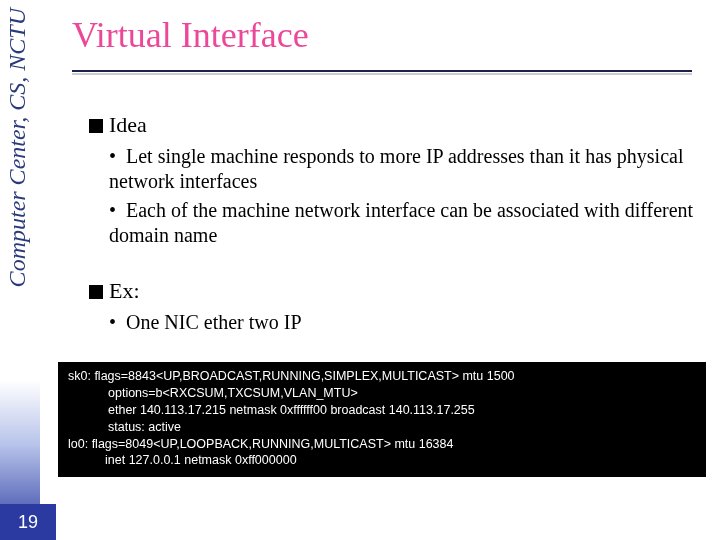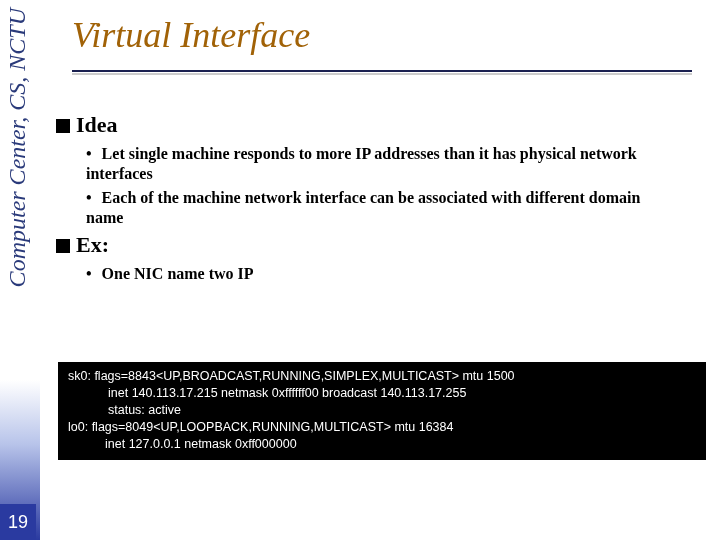--- a/index.html
+++ b/index.html
@@ -28,78 +28,76 @@
     left: 0;
     bottom: 0;
     width: 40px;
     height: 160px;
     background: linear-gradient(180deg, #fff 0%, #b8c4ea 40%, #2a3aa0 100%);
   }
   .page-number {
     position: absolute;
     left: 0;
     bottom: 0;
-    width: 36px;
+    width: 56px;
     height: 36px;
     background: #2a3aa0;
     color: #fff;
     font-family: Arial, sans-serif;
     font-size: 18px;
     display: flex;
     align-items: center;
     justify-content: center;
   }
   .slide-title {
     position: absolute;
     left: 72px;
     top: 14px;
     font-size: 36px;
-    color: #a16207;
-    font-style: italic;
+    color: #ec4899;
   }
   .title-rule {
     position: absolute;
     left: 72px;
     top: 70px;
     width: 620px;
     height: 2px;
     background: #1a2050;
   }
   .title-rule-shadow {
     position: absolute;
     left: 72px;
     top: 73px;
     width: 620px;
     height: 2px;
     background: #ccc;
   }
   .content {
     position: absolute;
-    left: 56px;
+    left: 89px;
     top: 112px;
     width: 620px;
     color: #000;
-    font-weight: bold;
   }
   .h1 {
     font-size: 22px;
     margin-bottom: 6px;
     color: #000;
   }
   .mark {
     display: inline-block;
     width: 14px;
     height: 14px;
     background: #000;
     margin-right: 6px;
     vertical-align: -1px;
   }
   .b1 {
-    font-size: 16px;
-    margin-left: 30px;
+    font-size: 20px;
+    margin-left: 20px;
     margin-bottom: 4px;
     line-height: 1.25;
     font-family: Georgia, serif;
   }
   .b1::before {
     content: "•";
     margin-right: 10px;
   }
   .terminal {
     position: absolute;
@@ -127,25 +125,26 @@
 <div class="title-rule"></div>
 <div class="title-rule-shadow"></div>
 
 <div class="content">
   <div class="h1">
     <span class="mark"></span><span>Idea</span>
   </div>
   <div class="b1"><span>Let single machine responds to more IP addresses than it has physical network interfaces</span></div>
   <div class="b1"><span>Each of the machine network interface can be associated with different domain name</span></div>
 
-  <div class="h1" style="margin-top:4px">
+  <div class="h1" style="margin-top:30px">
     <span class="mark"></span><span>Ex:</span>
   </div>
-  <div class="b1"><span>One NIC name two IP</span></div>
+  <div class="b1"><span>One NIC ether two IP</span></div>
 </div>
 
 <div class="terminal">
   <div>sk0: flags=8843&lt;UP,BROADCAST,RUNNING,SIMPLEX,MULTICAST&gt; mtu 1500</div>
-  <div class="term-indent">inet 140.113.17.215 netmask 0xffffff00 broadcast 140.113.17.255</div>
+  <div class="term-indent">options=b&lt;RXCSUM,TXCSUM,VLAN_MTU&gt;</div>
+  <div class="term-indent">ether 140.113.17.215 netmask 0xffffff00 broadcast 140.113.17.255</div>
   <div class="term-indent">status: active</div>
   <div>lo0: flags=8049&lt;UP,LOOPBACK,RUNNING,MULTICAST&gt; mtu 16384</div>
   <div class="term-indent2">inet 127.0.0.1 netmask 0xff000000</div>
 </div>
 
 </body></html>

